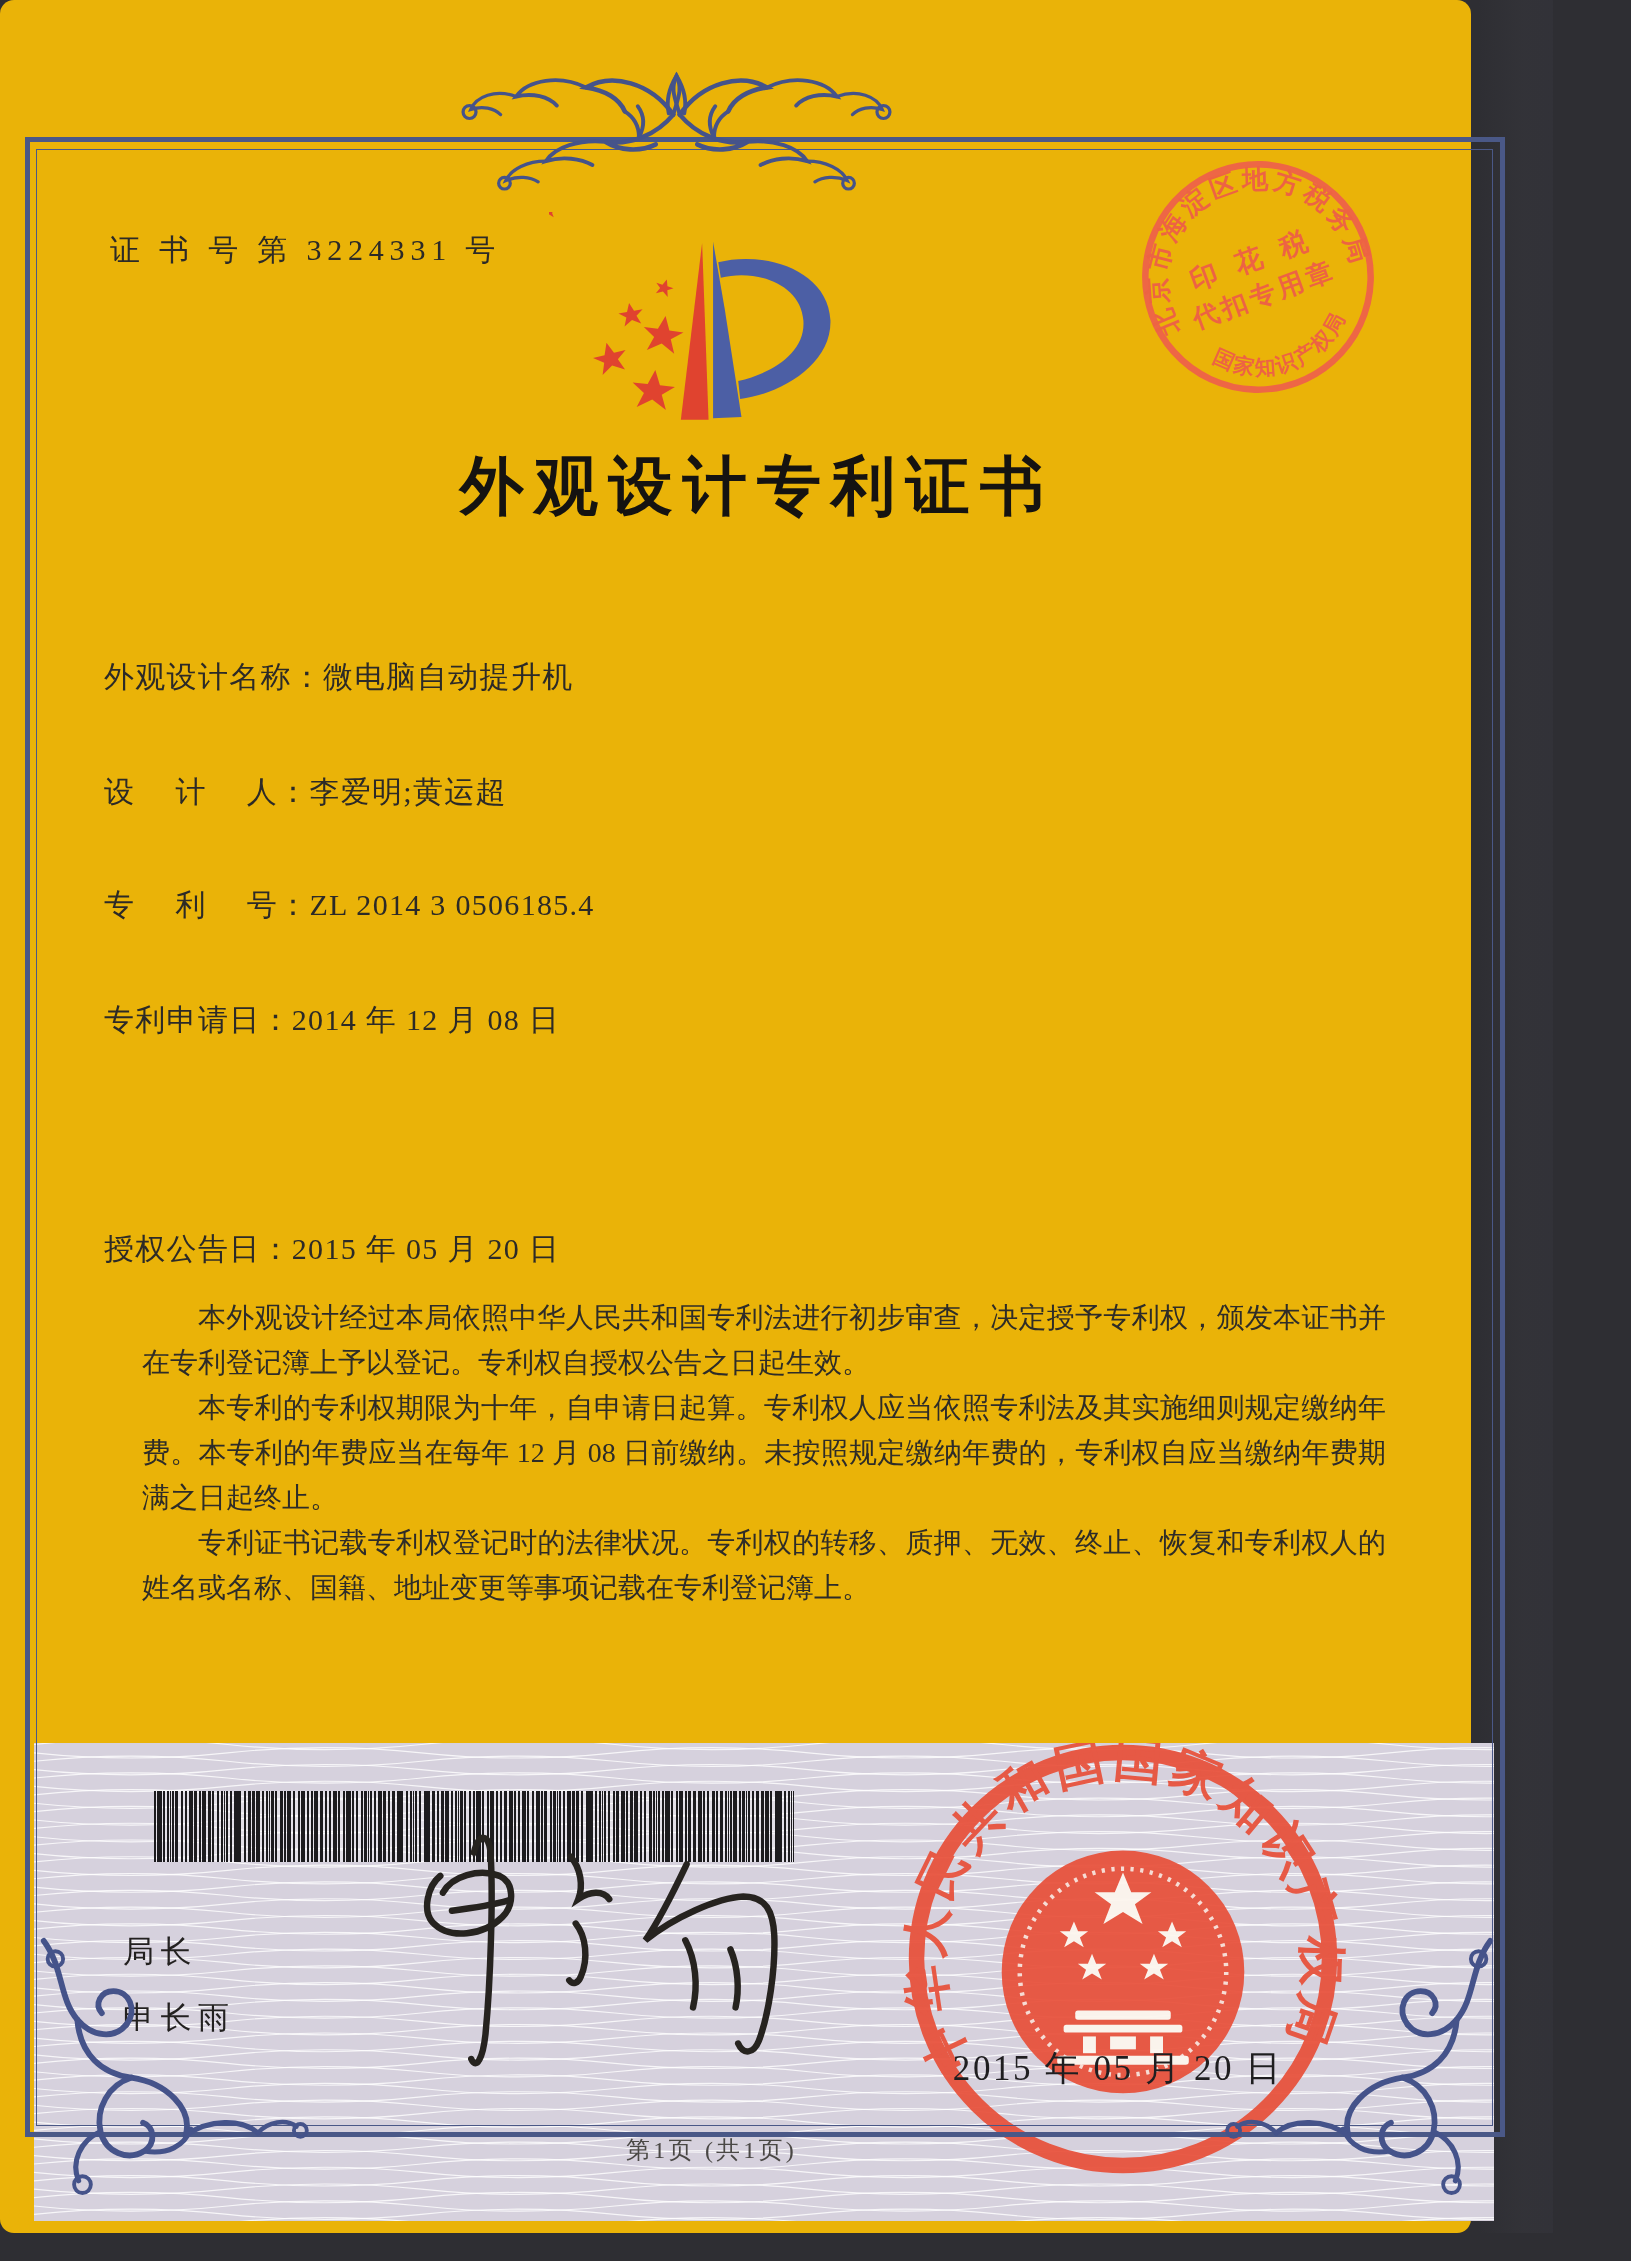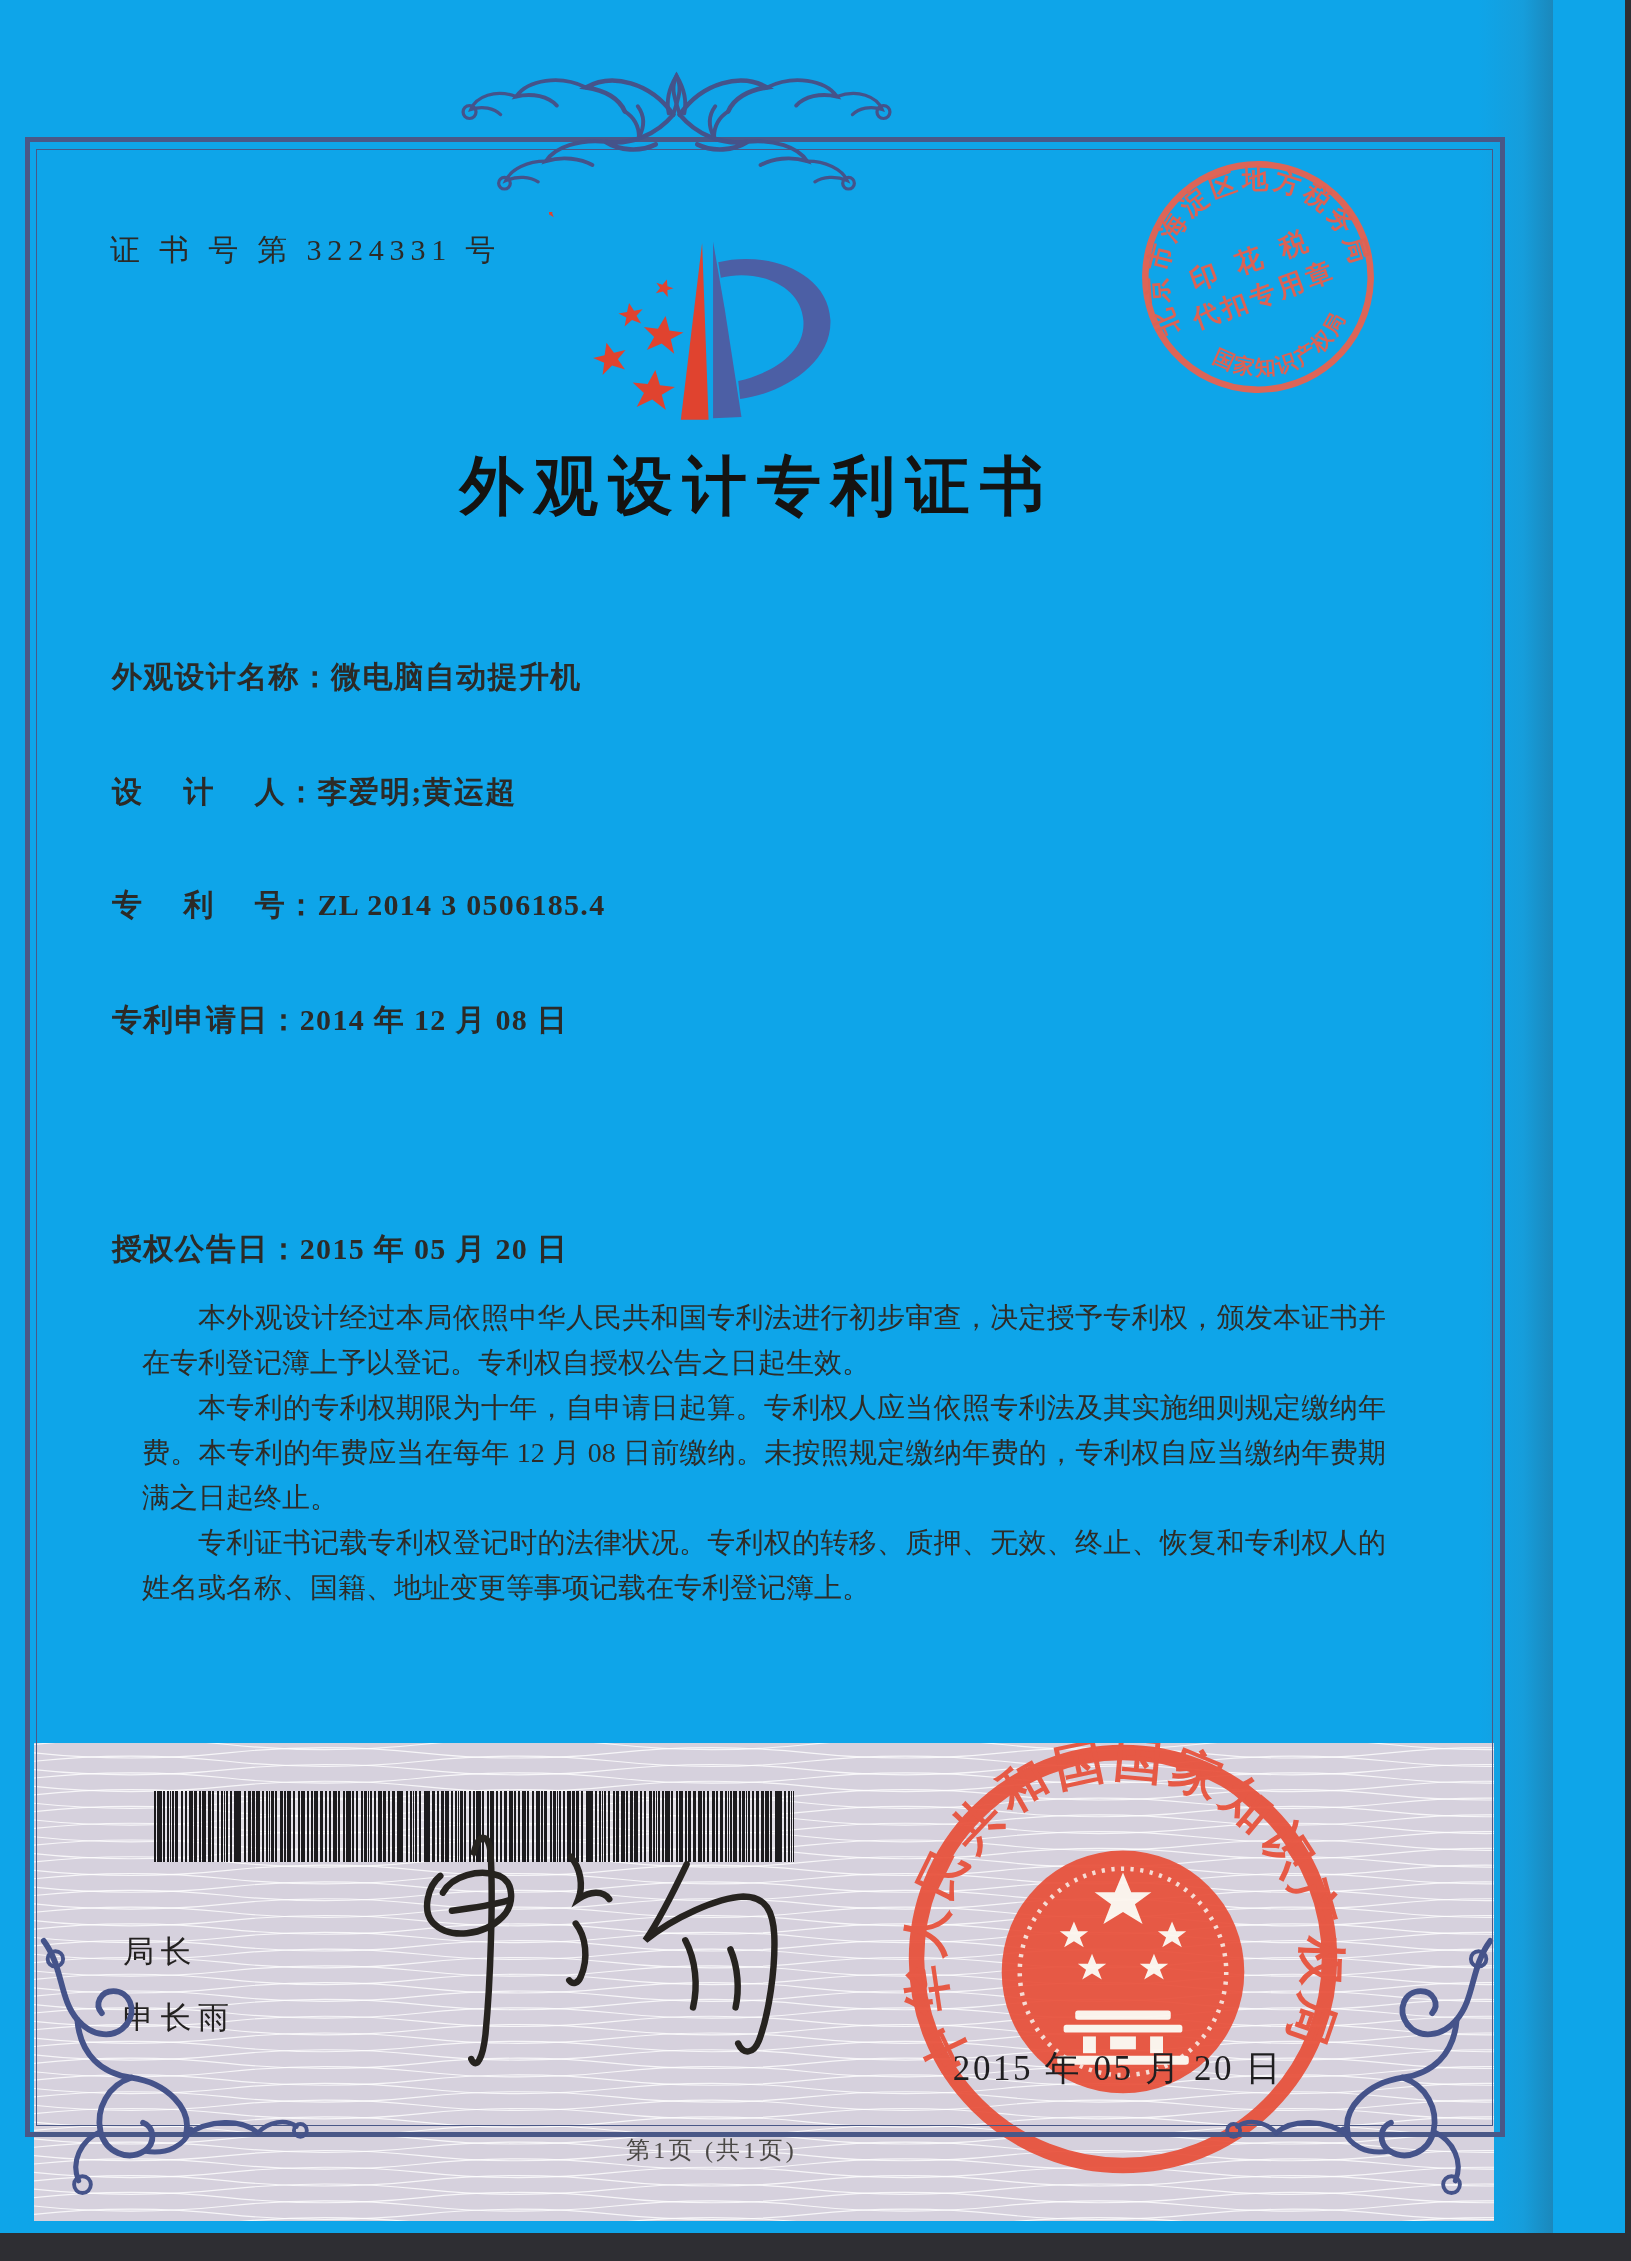--- a/index.html
+++ b/index.html
@@ -2,22 +2,23 @@
 <html style="font-size:10.3px"><head>
 <meta charset="utf-8">
 <style>
   html,body{margin:0;padding:0;}
   body{
     width:1631px;height:2261px;position:relative;overflow:hidden;
     background:#2e2e33;
     font-family:"Liberation Serif","DejaVu Serif",serif;
   }
   .paper{
-    position:absolute;left:0;top:0;width:1625px;height:2233px;
-    background:#0ea5e9;
+    position:absolute;left:0;top:0;width:1471px;height:2233px;
+    background:#eab308;
+    border-radius:14px;
   }
   .paper-fold{
     position:absolute;left:1478px;top:0;width:75px;height:2233px;
     background:linear-gradient(90deg,rgba(0,0,0,0) 0%,rgba(90,90,100,0.10) 60%,rgba(60,60,70,0.28) 100%);
   }
   
   .frame-outer{
     position:absolute;left:24.5px;top:137px;width:1470px;height:1990px;
     border:5.8px solid #4a5887;z-index:4;pointer-events:none;
   }
@@ -33,22 +34,22 @@
   .band svg.waves{position:absolute;left:0;top:0;}
   .cert-number{
     position:absolute;left:110px;top:230px;z-index:2;
     font-size:30px;letter-spacing:5.8px;color:#2c2a27;
   }
   .title{
     position:absolute;left:0;top:443px;width:1478px;text-align:center;z-index:2;
     font-size:64px;font-weight:700;letter-spacing:10.3px;color:#151311;padding-left:18px;
   }
   .field{
-    position:absolute;left:112px;z-index:2;
-    font-size:30px;color:#2c2a27;letter-spacing:1.3px;white-space:nowrap;font-weight:bold;
+    position:absolute;left:104px;z-index:2;
+    font-size:30px;color:#2c2a27;letter-spacing:1.3px;white-space:nowrap;
   }
   .paras{
     position:absolute;left:108px;top:1295px;width:1244px;z-index:2;
     font-size:28px;line-height:45px;color:#2e2c28;text-align:justify;margin-left:34px;
   }
   .paras p{margin:0;text-indent:2em;}
   .barcode{
     position:absolute;left:120px;top:48px;width:640px;height:71px;z-index:2;
     background-color:rgba(255,255,255,0.30);
     background-image:

